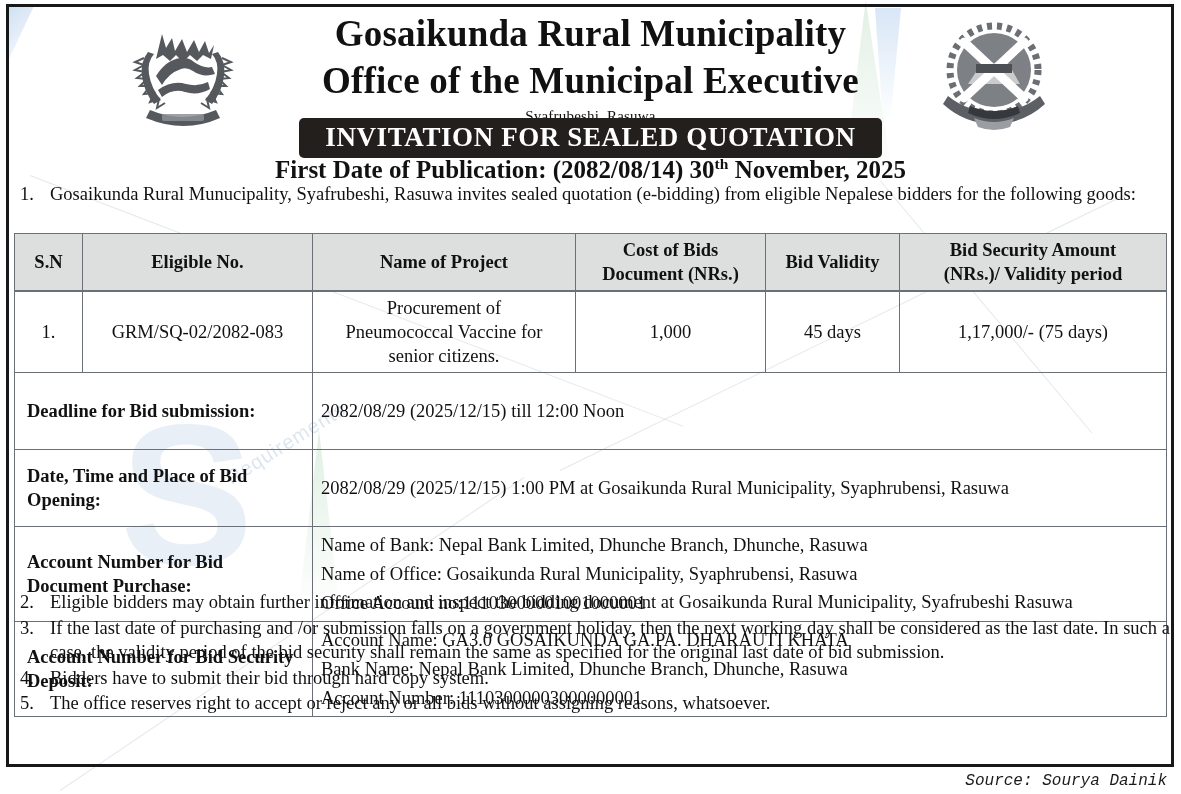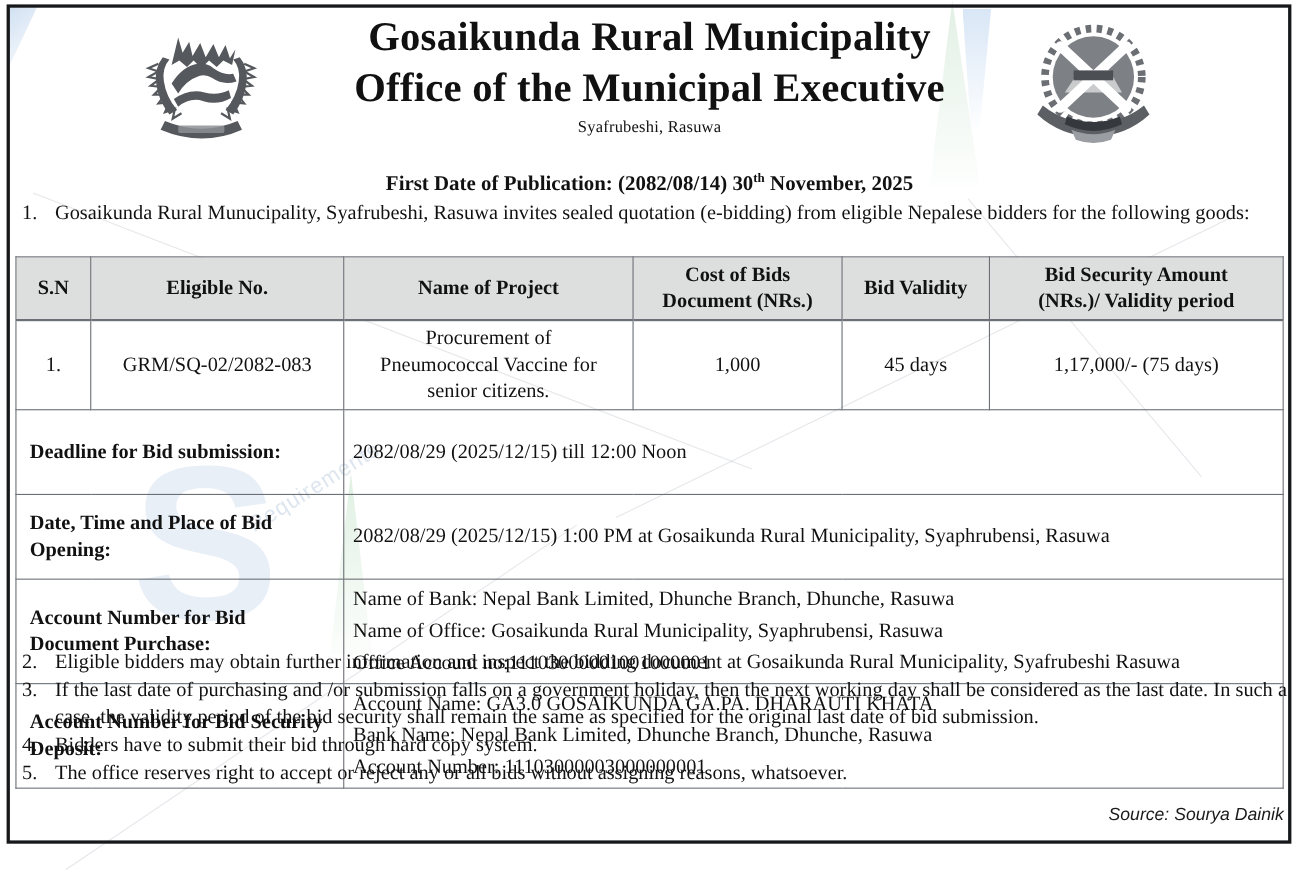--- a/index.html
+++ b/index.html
@@ -163,21 +163,21 @@
     padding: 4px 26px 6px 26px;
     border-radius: 5px;
     line-height: 1.12;
   }
   .pubdate {
     position: absolute;
     left: 0;
     top: 155px;
     width: 1181px;
     text-align: center;
-    font-size: 19px;
+    font-size: 25px;
     font-weight: bold;
     z-index: 3;
   }
   .pubdate sup {
     font-size: 0.62em;
     vertical-align: super;
   }
 
   
   .intro {
@@ -265,22 +265,22 @@
   .clause .txt {
     flex: 1;
     text-align: justify;
   }
   .clause.nojust .txt { text-align: left; }
 
   
   .source {
     position: absolute;
     right: 14px;
-    top: 732px;
-    font-family: Liberation Sans, sans-serif;
+    top: 772px;
+    font-family: Liberation Mono, monospace;
     font-style: italic;
     font-size: 16px;
     color: #1a1a1a;
     z-index: 6;
   }
 </style>
 </head>
 <body>
 
 <div id="page">
@@ -348,20 +348,23 @@
 
           <path d="M18 78 q20 16 46 16 q26 0 46 -16 l5 8 q-22 20 -51 20 q-29 0 -51 -20z" fill="#5c5f64"></path>
           <path d="M40 88 q24 10 48 0 l2 7 q-26 12 -52 0z" fill="#35383c"></path>
 
           <path d="M44 100 q20 8 40 0 l-4 9 q-16 6 -32 0z" fill="#9a9da1"></path>
         </g>
       </svg>
     </div>
   </div>
 
+  <div class="banner-wrap">
+    <div class="banner">INVITATION FOR SEALED QUOTATION</div>
+  </div>
 
   <div class="pubdate">
     <span>First Date of Publication: (2082/08/14) 30</span><sup>th</sup><span> November, 2025</span>
   </div>
 
   <div class="intro">
     <div class="num">1.</div>
     <div class="txt">Gosaikunda Rural Munucipality, Syafrubeshi, Rasuwa invites sealed quotation (e-bidding) from eligible Nepalese bidders for the following goods:</div>
   </div>
 

